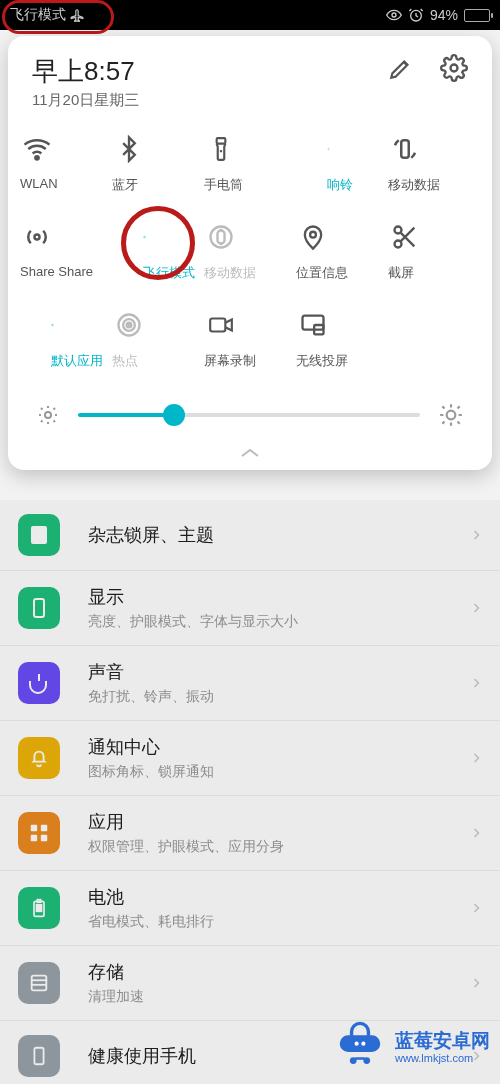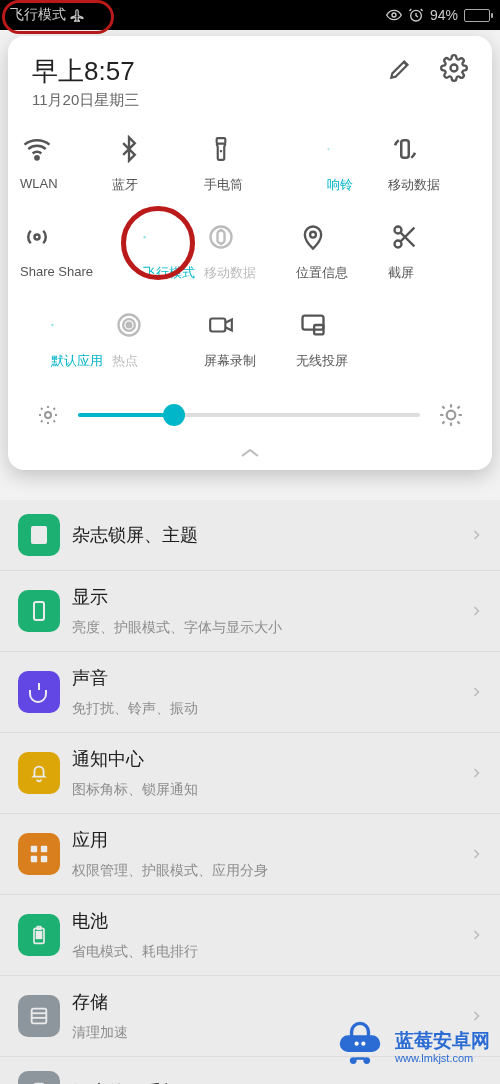--- a/index.html
+++ b/index.html
@@ -183,34 +183,34 @@
   }
   .settings-overlay {
     position:absolute;
     inset:0;
     background: rgba(0,0,0,0.06);
     pointer-events:none;
   }
   .settings-item {
     display:flex;
     align-items:center;
-    gap:12px;
+    gap:28px;
     padding: 14px 18px;
     background:#fff;
     border-bottom: 1px solid #eee;
   }
   .settings-icon {
     width:42px; height:42px;
     border-radius:10px;
     display:flex; align-items:center; justify-content:center;
     color:#fff;
     flex-shrink:0;
   }
   .si-title { font-size:18px; color:#222; }
-  .si-sub   { font-size:14px; color:#999; margin-top:10px; }
+  .si-sub   { font-size:14px; color:#999; margin-top:4px; }
   .settings-item .chev { margin-left:auto; color:#ccc; }
 
   
   .watermark {
     position:absolute;
     right: 10px;
     bottom: 10px;
     display:flex;
     align-items:center;
     gap:8px;

